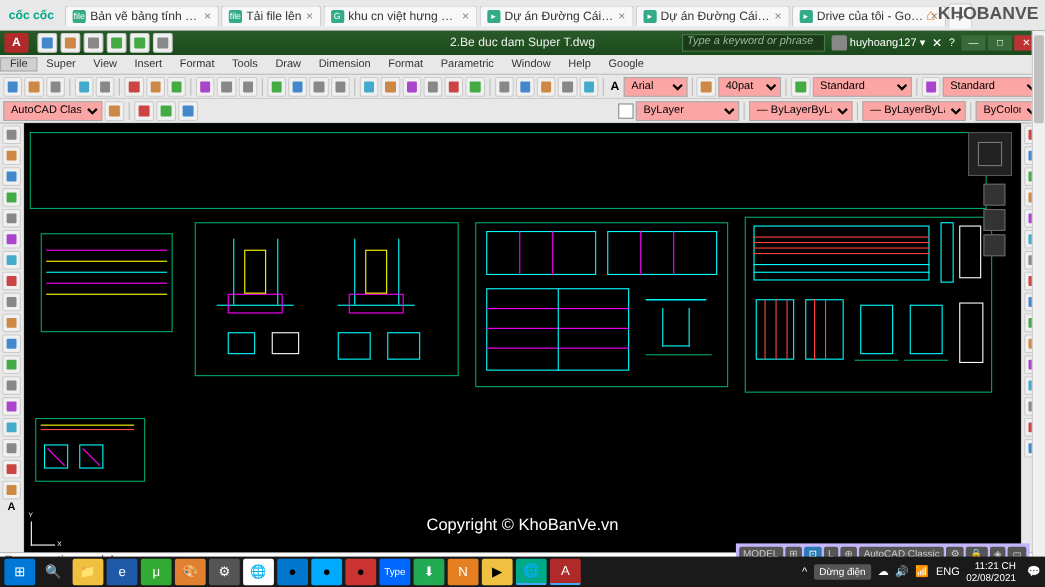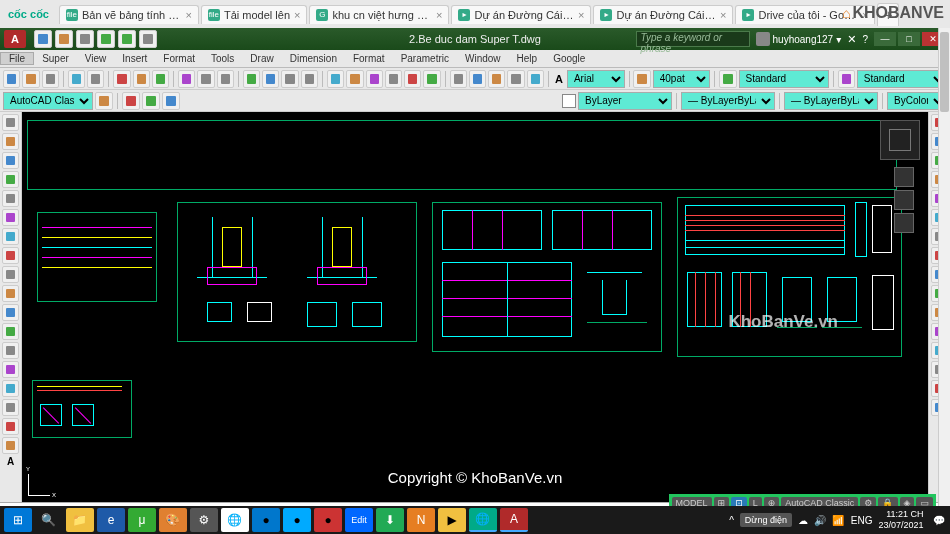--- a/index.html
+++ b/index.html
@@ -13,39 +13,39 @@
 .btab .bx { margin-left:4px; color:#888; cursor:pointer; }
 .btab.plus { width:22px; justify-content:center; font-size:14px; color:#666; }
 
 
 .acad-title { height:22px; background:linear-gradient(#2a5a2a,#1a4a1a); display:flex; align-items:center; color:#fff; font-size:11px; position:relative; }
 .acad-logo { width:22px; height:18px; background:#b02a2a; color:#fff; font-weight:bold; font-size:11px; text-align:center; line-height:18px; margin:0 4px; border-radius:2px; }
 .qat { display:flex; gap:3px; margin-left:4px; }
 .qat-btn { width:16px; height:16px; background:#3a6a3a; border-radius:2px; }
 .acad-filename { position:absolute; left:50%; transform:translateX(-50%); color:#eee; }
 .acad-right { margin-left:auto; display:flex; align-items:center; gap:6px; padding-right:6px; }
-.search-box { width:114px; height:16px; background:#1a3a1a; border:1px solid #4a7a4a; font-size:10px; color:#9b9; padding:0 4px; font-style:italic; }
+.search-box { width:130px; height:16px; background:#1a3a1a; border:1px solid #4a7a4a; font-size:10px; color:#9b9; padding:0 4px; font-style:italic; }
 .user-area { display:flex; align-items:center; gap:3px; font-size:10px; }
 .user-av { width:14px; height:14px; background:#888; border-radius:2px; }
 .win-ctrl { display:flex; gap:2px; }
 .win-btn { width:22px; height:14px; background:#3a6a3a; font-size:9px; color:#fff; text-align:center; line-height:14px; }
 
 
 .menubar { height:18px; background:#e8e8e8; display:flex; align-items:center; font-size:10px; color:#333; border-bottom:1px solid #bbb; }
 .menubar span { padding:0 8px; cursor:pointer; }
 .menubar span:first-child { background:#d0d0d0; border:1px solid #aaa; }
 
 
 .toolbar-row { height:22px; background:#e8e8e8; display:flex; align-items:center; padding:0 3px; gap:2px; border-bottom:1px solid #ccc; }
 .tbtn { width:18px; height:18px; background:#f0f0f0; border:1px solid #ccc; border-radius:2px; position:relative; }
 .tbtn::before { content:""; position:absolute; inset:3px; background:#888; border-radius:1px; }
 .tbtn.c1::before{background:#c44;} .tbtn.c2::before{background:#48c;} .tbtn.c3::before{background:#4a4;}
 .tbtn.c4::before{background:#c84;} .tbtn.c5::before{background:#a4c;} .tbtn.c6::before{background:#4ac;}
 .sep { width:1px; height:16px; background:#bbb; margin:0 2px; }
-.tsel { height:18px; font-size:10px; border:1px solid #aaa; background:#5eead4; padding:0 2px; }
+.tsel { height:18px; font-size:10px; border:1px solid #aaa; background:#fca5a5; padding:0 2px; }
 .tsel.w1{width:90px;} .tsel.w2{width:60px;} .tsel.w3{width:94px;}
 .color-sw { width:14px; height:14px; border:1px solid #888; }
 
 
 .main { display:flex; height:390px; }
 .side-tb { width:22px; background:#e8e8e8; display:flex; flex-direction:column; gap:2px; padding:2px; border-right:1px solid #ccc; }
 .side-tb .tbtn { width:17px; height:17px; }
 
 .canvas { flex:1; background:#000; position:relative; overflow:hidden; }
 .grp { position:absolute; }
@@ -66,21 +66,21 @@
 .br-scroll .thumb{ position:absolute; top:4px; left:1px; right:1px; height:80px; background:#c0c0c0; border-radius:2px;}
 
 
 .cmdarea { height:42px; background:#f8f8f8; border-top:1px solid #aaa; font-family:Consolas,monospace; font-size:11px; }
 .cmd-hist { height:16px; padding:1px 4px; color:#333; background:#fefefe; }
 .cmd-input { height:22px; display:flex; align-items:center; padding:0 3px; background:#fff; border-top:1px solid #ccc; }
 .cmd-x { width:14px; height:14px; background:#ddd; border:1px solid #aaa; margin-right:4px; font-size:9px; text-align:center; line-height:12px; color:#666;}
 .cmd-prompt { color:#888; font-style:italic; }
 
 
-.acad-status { position:absolute; right:14px; bottom:22px; height:18px; display:flex; align-items:center; gap:2px; background:#22c55e; padding:0 3px; font-size:9px; z-index:3;}
+.acad-status { position:absolute; right:14px; bottom:22px; height:18px; display:flex; align-items:center; gap:2px; background:#c4b5fd; padding:0 3px; font-size:9px; z-index:3;}
 .st-btn { padding:1px 4px; background:#555; color:#ccc; border-radius:2px; }
 .st-btn.on { background:#2a7ab8; color:#fff; }
 
 
 .taskbar { position:absolute; bottom:0; left:0; right:0; height:28px; background:#1a1a1a; display:flex; align-items:center; padding:0 4px; gap:3px; z-index:10;}
 .tb-item { width:28px; height:24px; border-radius:2px; display:flex; align-items:center; justify-content:center; font-size:12px; }
 .start{ background:#0078d7; color:#fff;}
 .tb-tray { margin-left:auto; display:flex; align-items:center; gap:6px; color:#fff; font-size:10px; }
 .tray-box{ padding:2px 5px; background:#555; border-radius:2px; font-size:9px;}
 .clock { text-align:right; line-height:11px; font-size:9px; padding-right:4px;}
@@ -98,21 +98,21 @@
 <div class="browser-tabs">
   <span class="browser-logo">cốc cốc</span>
   <div id="btabs" style="display:flex;">
       <div class="btab">
         <span class="fav">file</span>
         <span style="overflow:hidden;text-overflow:ellipsis;">Bản vẽ bảng tính xe đú</span>
         <span class="bx">×</span>
       </div>
       <div class="btab">
         <span class="fav">file</span>
-        <span style="overflow:hidden;text-overflow:ellipsis;">Tải model lên</span>
+        <span style="overflow:hidden;text-overflow:ellipsis;">Tải file lên</span>
         <span class="bx">×</span>
       </div>
       <div class="btab">
         <span class="fav">G</span>
         <span style="overflow:hidden;text-overflow:ellipsis;">khu cn việt hưng đến c</span>
         <span class="bx">×</span>
       </div>
       <div class="btab">
         <span class="fav">▸</span>
         <span style="overflow:hidden;text-overflow:ellipsis;">Dự án Đường Cái Lân</span>
@@ -390,21 +390,20 @@
 
     <div style="position:absolute;right:8px;top:8px;width:40px;height:40px;border:1px solid #555;background:#222;">
       <div style="position:absolute;inset:8px;border:1px solid #777;"></div>
     </div>
     <div style="position:absolute;right:14px;top:55px;display:flex;flex-direction:column;gap:3px;">
       <div style="width:20px;height:20px;background:#333;border:1px solid #666;"></div>
       <div style="width:20px;height:20px;background:#333;border:1px solid #666;"></div>
       <div style="width:20px;height:20px;background:#333;border:1px solid #666;"></div>
     </div>
 
-    <div class="wm" style="right:90px;top:200px;font-size:17px;">KhoBanVe.vn</div>
   </div>
 
   <div class="side-tb right">
     <div class="tbtn c1"></div>
     <div class="tbtn c2"></div>
     <div class="tbtn c3"></div>
     <div class="tbtn c4"></div>
     <div class="tbtn c5"></div>
     <div class="tbtn c6"></div>
     <div class="tbtn"></div>
@@ -458,32 +457,32 @@
   <div class="tb-item" style="color:#fff;">🔍</div>
   <div class="tb-item" style="background:#f0c040;">📁</div>
   <div class="tb-item" style="background:#1e5aa8;color:#fff;">e</div>
   <div class="tb-item" style="background:#3a3;color:#fff;">μ</div>
   <div class="tb-item" style="background:#e08030;">🎨</div>
   <div class="tb-item" style="background:#555;color:#fff;">⚙</div>
   <div class="tb-item" style="background:#fff;">🌐</div>
   <div class="tb-item" style="background:#07c;">●</div>
   <div class="tb-item" style="background:#0af;">●</div>
   <div class="tb-item" style="background:#c33;">●</div>
-  <div class="tb-item" style="background:#0068ff;color:#fff;font-size:9px;">Edit</div>
+  <div class="tb-item" style="background:#0068ff;color:#fff;font-size:9px;">Type</div>
   <div class="tb-item" style="background:#2a5;color:#fff;">⬇</div>
   <div class="tb-item" style="background:#e67e22;color:#fff;">N</div>
   <div class="tb-item" style="background:#f0c040;">▶</div>
   <div class="tb-item" style="background:#0a8;border-bottom:2px solid #4af;">🌐</div>
   <div class="tb-item" style="background:#b02a2a;color:#fff;border-bottom:2px solid #4af;">A</div>
   <div class="tb-tray">
     <span>^</span>
     <span class="tray-box">Dừng điện</span>
     <span>☁</span>
     <span>🔊</span>
     <span>📶</span>
     <span>ENG</span>
     <div class="clock">
       <div>11:21 CH</div>
-      <div>23/07/2021</div>
+      <div>02/08/2021</div>
     </div>
     <span>💬</span>
   </div>
 </div>
 
 </body></html>

